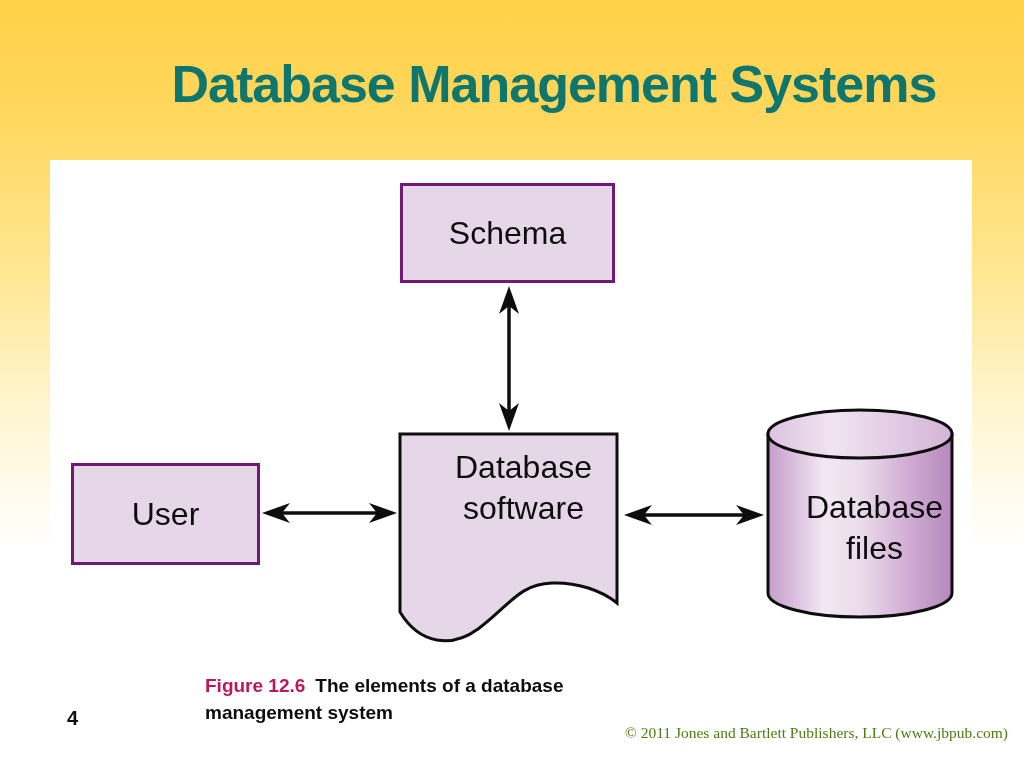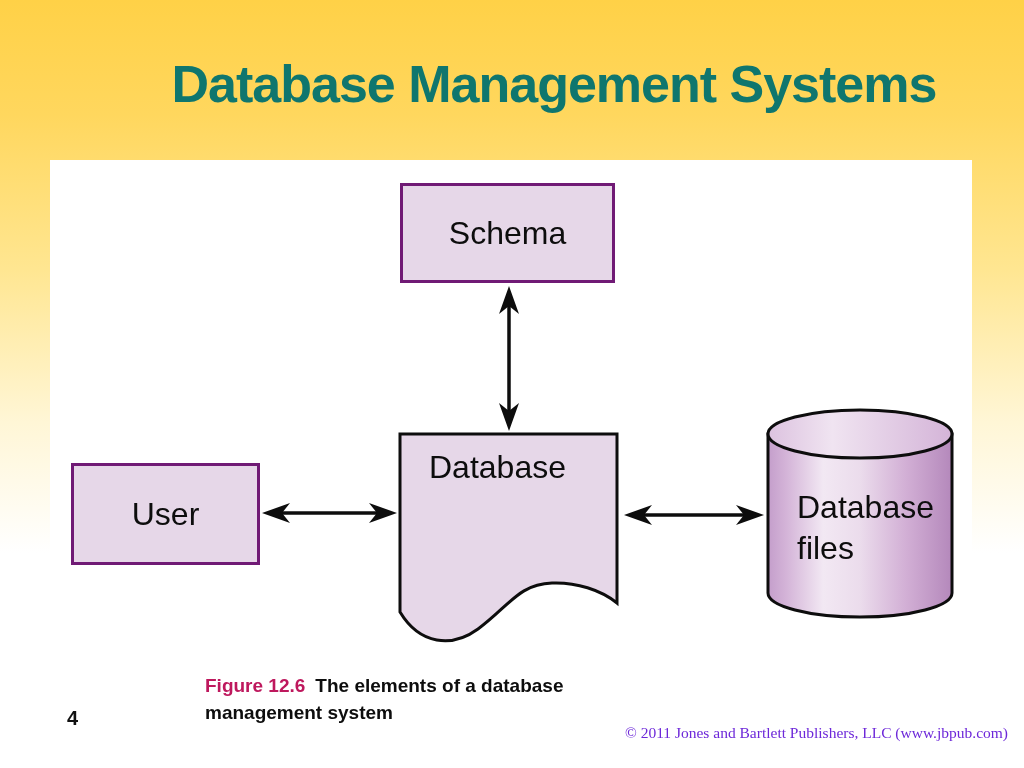--- a/index.html
+++ b/index.html
@@ -29,41 +29,41 @@
   .node-box {
     background: #E6D7E8;
     border: 3px solid #701a75;
     display: flex; align-items: center; justify-content: center;
     font-size: 32px; color: #0d0d0d;
   }
   .schema-box { left: 400px; top: 183px; width: 215px; height: 100px; }
   .user-box   { left: 71px;  top: 463px; width: 189px; height: 102px; }
 
   .node-label-block {
-    font-size: 32px; line-height: 41px; color: #0d0d0d; padding-left: 29px;
+    text-align: center; font-size: 32px; line-height: 41px; color: #0d0d0d; padding-left: 29px;
   }
   .engine-label { left: 400px; top: 447px; width: 218px; }
   .files-label  { left: 768px; top: 487px; width: 184px; }
 
   .figure-caption {
     left: 205px; top: 672px; width: 410px;
     font-size: 19px; font-weight: bold; line-height: 27px; color: #0d0d0d;
   }
   .figure-caption .fig-label { color: #be185d; margin-right: 10px; }
 
   .page-number {
     left: 67px; top: 707px;
     font-size: 20px; font-weight: bold; color: #111;
   }
 
   .copyright {
     right: 16px; top: 724px; width: 500px;
     text-align: right;
     font-family: "Liberation Serif", serif;
-    font-size: 15.5px; color: #6d28d9;
+    font-size: 15.5px; color: #4d7c0f;
   }
 </style>
 </head>
 <body>
 
 <div class="abs slide-title">Database Management Systems</div>
 
 <div class="abs content-panel"></div>
 
 <svg class="abs diagram-svg" viewBox="0 0 1024 768">
@@ -114,20 +114,21 @@
 <div class="abs node-box schema-box">
   <span>Schema</span>
 </div>
 
 <div class="abs node-box user-box">
   <span>User</span>
 </div>
 
 <div class="abs node-label-block engine-label">
   <div>Database</div>
+  <div>software</div>
 </div>
 
 <div class="abs node-label-block files-label">
   <div>Database</div>
   <div>files</div>
 </div>
 
 <div class="abs figure-caption">
   <span class="fig-label">Figure 12.6</span><span>The elements of a database management system</span>
 </div>

